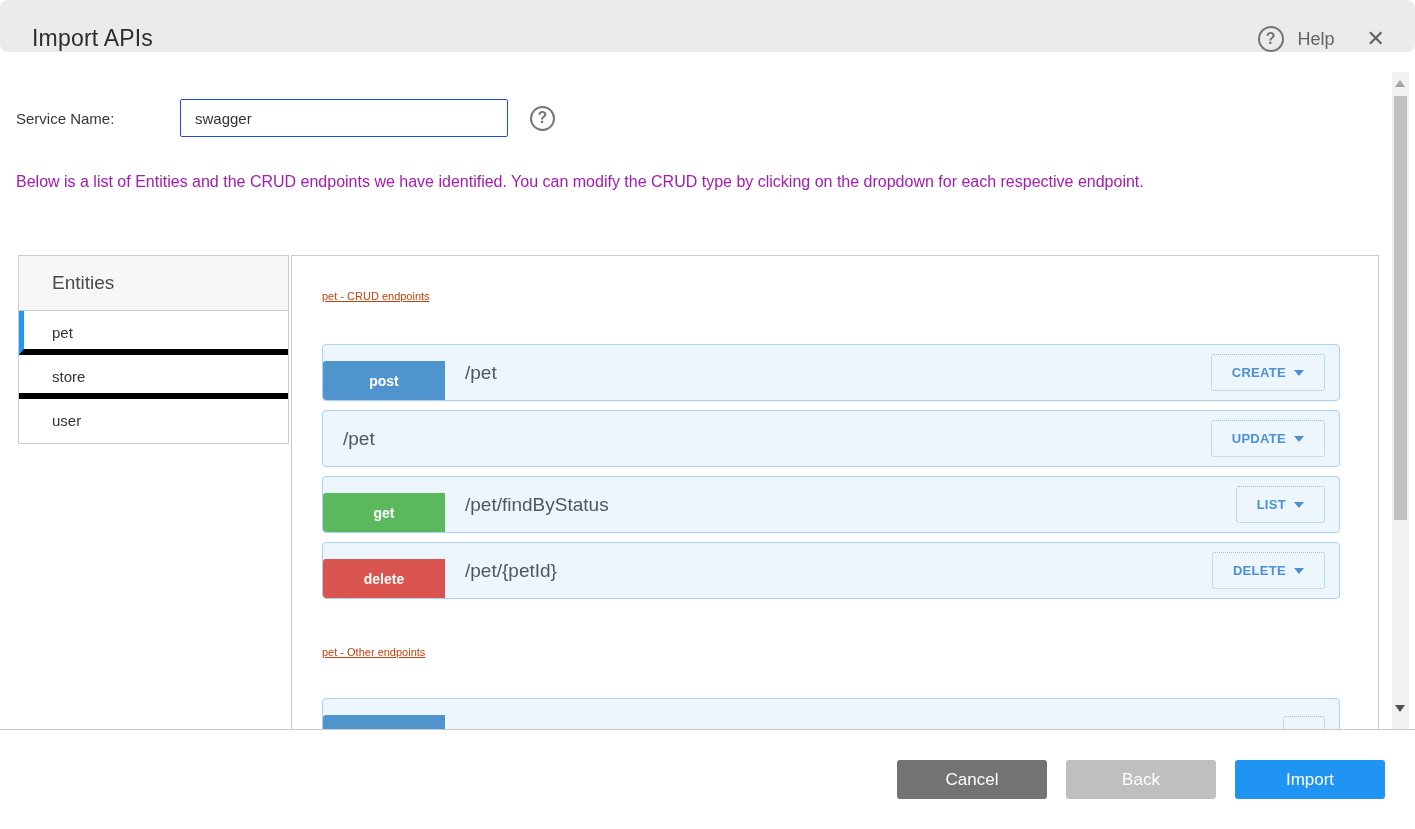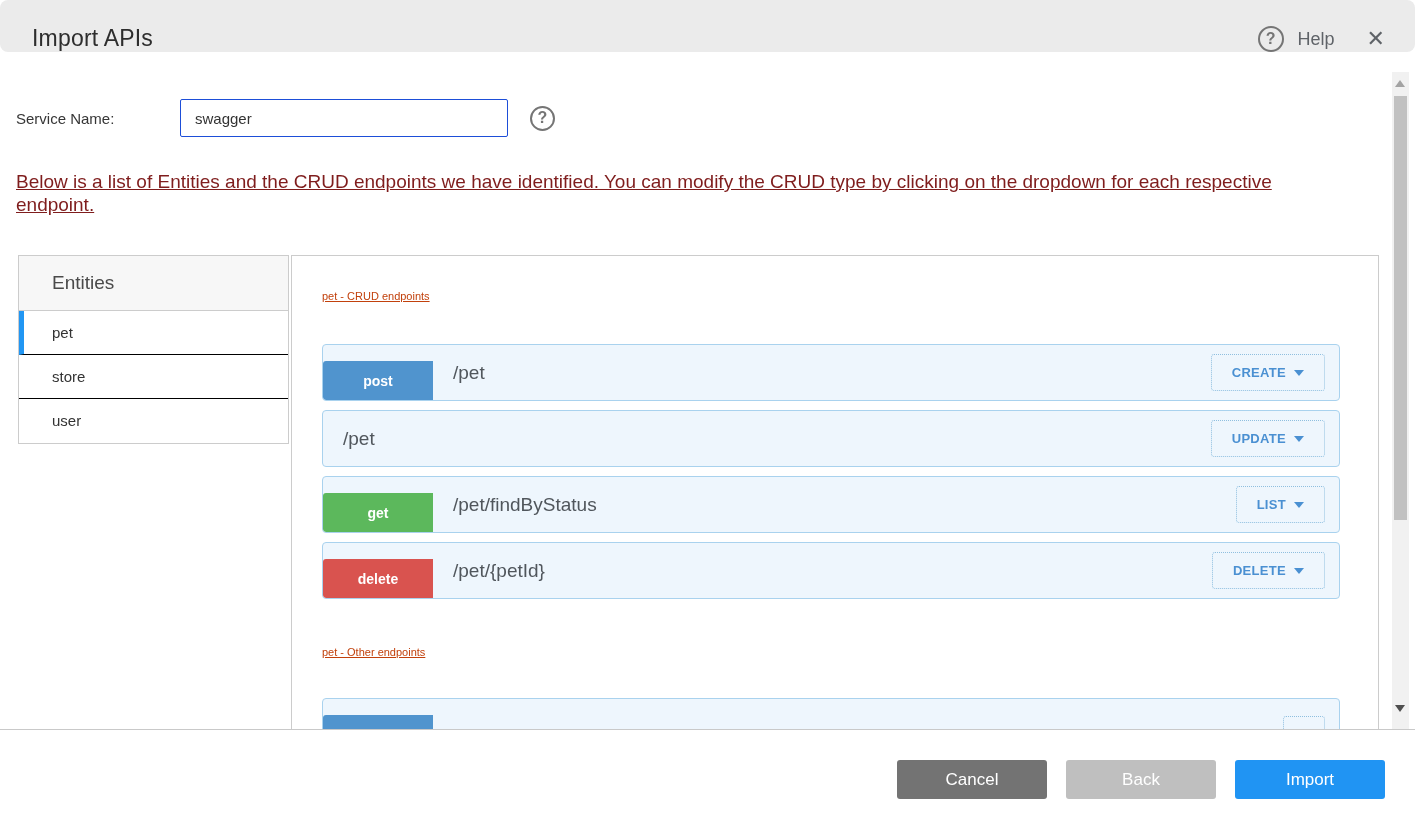--- a/index.html
+++ b/index.html
@@ -23,40 +23,40 @@
              border-bottom:1px solid #c9c9c9; overflow:hidden; }
 
   .service-row { position:absolute; top:27px; left:16px; display:flex; align-items:center; }
   .service-label { font-size:15px; color:#363636; width:164px; }
   .service-input { width:328px; height:38px; border:1px solid #1d4ed8; border-radius:2px;
                    font-size:15px; color:#333; padding:0 14px; outline:none;
                    font-family:"Liberation Sans", sans-serif; }
   .service-help { margin-left:22px; width:25px; height:25px; border-width:2px; }
 
   .description { position:absolute; top:98px; left:16px; width:1292px;
-                 font-size:19px; line-height:23px; color:#7f1d1d;text-decoration:underline; }
+                 font-size:16px; line-height:23px; color:#a21caf; }
 
   
   .left-panel { position:absolute; top:183px; left:18px; width:271px;
                 border:1px solid #ccc; background:#fff; }
   .entities-hdr { background:#f7f7f7; border-bottom:1px solid #ccc; padding:16px 10px 16px 33px;
                   font-size:19px; color:#4a4a4a; }
   .entity-item { height:44px; line-height:43px; padding-left:33px; font-size:15px; color:#333;
-                 border-bottom:1px solid #000000; cursor:pointer; background:#fff; }
+                 border-bottom:6px solid #000000; cursor:pointer; background:#fff; }
   .entity-item:last-child { border-bottom:none; }
   .entity-item.selected { border-left:5px solid #2196f3; padding-left:28px; }
 
   
   .right-panel { position:absolute; top:183px; left:291px; width:1088px; height:600px;
                  border:1px solid #ccc; background:#fff; padding:34px 38px 0 30px; }
   .section-heading { font-size:11px; color:#c2410c;text-decoration:underline; }
   .rows { margin-top:42px; }
   .ep-row { display:flex; align-items:center; height:57px; background:#eef6fd;
             border:1px solid #a9d2ee; border-radius:4px; margin-bottom:9px; overflow:hidden; }
-  .method { width:110px; align-self:stretch; display:flex; align-items:center; justify-content:center;
+  .method { width:122px; align-self:stretch; display:flex; align-items:center; justify-content:center;
             color:#fff; font-size:14px; font-weight:bold; border-radius:3px 0 0 3px;margin-top:16px; }
   .m-post   { background:#5094ce; }
   .m-put    { background:#f0ad4e; }
   .m-get    { background:#5cb85c; }
   .m-delete { background:#d9534f; }
   .ep-path { flex:1; font-size:19px; color:#50565c; padding-left:20px; }
   .crud-btn { display:flex; align-items:center; gap:8px; margin-right:14px;
               border:1px dotted #8fbfdf; border-radius:3px; background:transparent;
               color:#4a90d2; font-size:13px; font-weight:bold; letter-spacing:.3px;
               padding:10px 20px; cursor:pointer; font-family:"Liberation Sans", sans-serif; }

